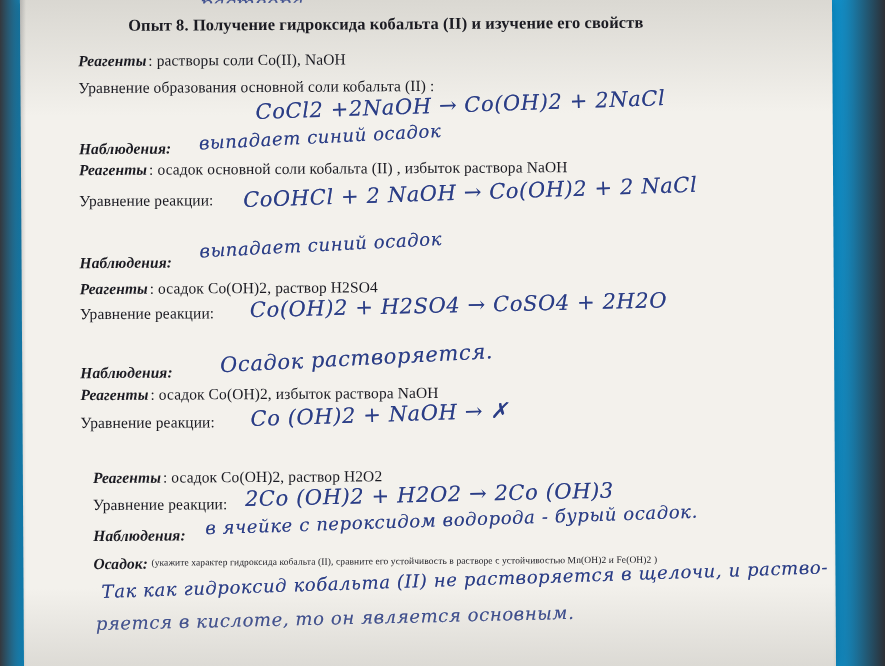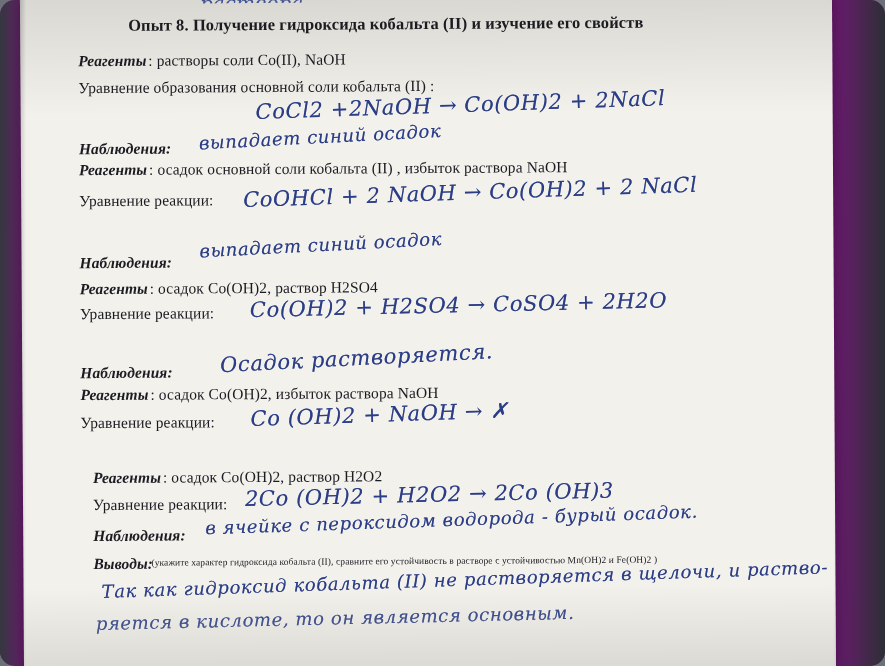--- a/index.html
+++ b/index.html
@@ -10,23 +10,22 @@
   body {
     width: 885px;
     height: 666px;
     overflow: hidden;
     font-family: "Liberation Serif", serif;
   }
   .page-frame {
     position: relative;
     width: 885px;
     height: 666px;
-    background: #701a75;
+    background: #0ea5e9;
     overflow: hidden;
-    border-radius: 15px;
   }
   
   .sheet {
     position: absolute;
     left: 22px;
     top: -6px;
     width: 812px;
     height: 682px;
     background: #f3f1ec;
     transform: rotate(-0.35deg);
@@ -155,21 +154,21 @@
 
       <div class="printed italic" style="left:70px; top:473px;">Реагенты</div>
       <div class="printed" style="left:140px; top:473px;">: осадок Co(OH)2, раствор H2O2</div>
 
       <div class="printed" style="left:70px; top:500px;">Уравнение реакции:</div>
       <div class="hand tilt3" style="left:222px; top:492px;">2Co (OH)2 + H2O2 → 2Co (OH)3</div>
 
       <div class="printed italic" style="left:70px; top:531px;">Наблюдения:</div>
       <div class="hand tilt1 small" style="left:182px; top:522px;">в ячейке с пероксидом водорода - бурый осадок.</div>
 
-      <div class="printed italic" style="left:70px; top:559px;">Выводы:</div>
+      <div class="printed italic" style="left:70px; top:559px;">Осадок:</div>
       <div class="printed tiny" style="left:128px; top:562px;">(укажите характер гидроксида кобальта (II), сравните его устойчивость в растворе с устойчивостью Mn(OH)2 и  Fe(OH)2 )</div>
 
       <div class="hand tilt1 small" style="left:78px; top:585px;">Так как  гидроксид кобальта (II) не растворяется в щелочи, и раство-</div>
       <div class="hand tilt3 small" style="left:72px; top:617px;">ряется в кислоте, то он является основным.</div>
 
     </div>
   </div>
 
   <div class="desk-left"></div>
   <div class="desk-right"></div>

